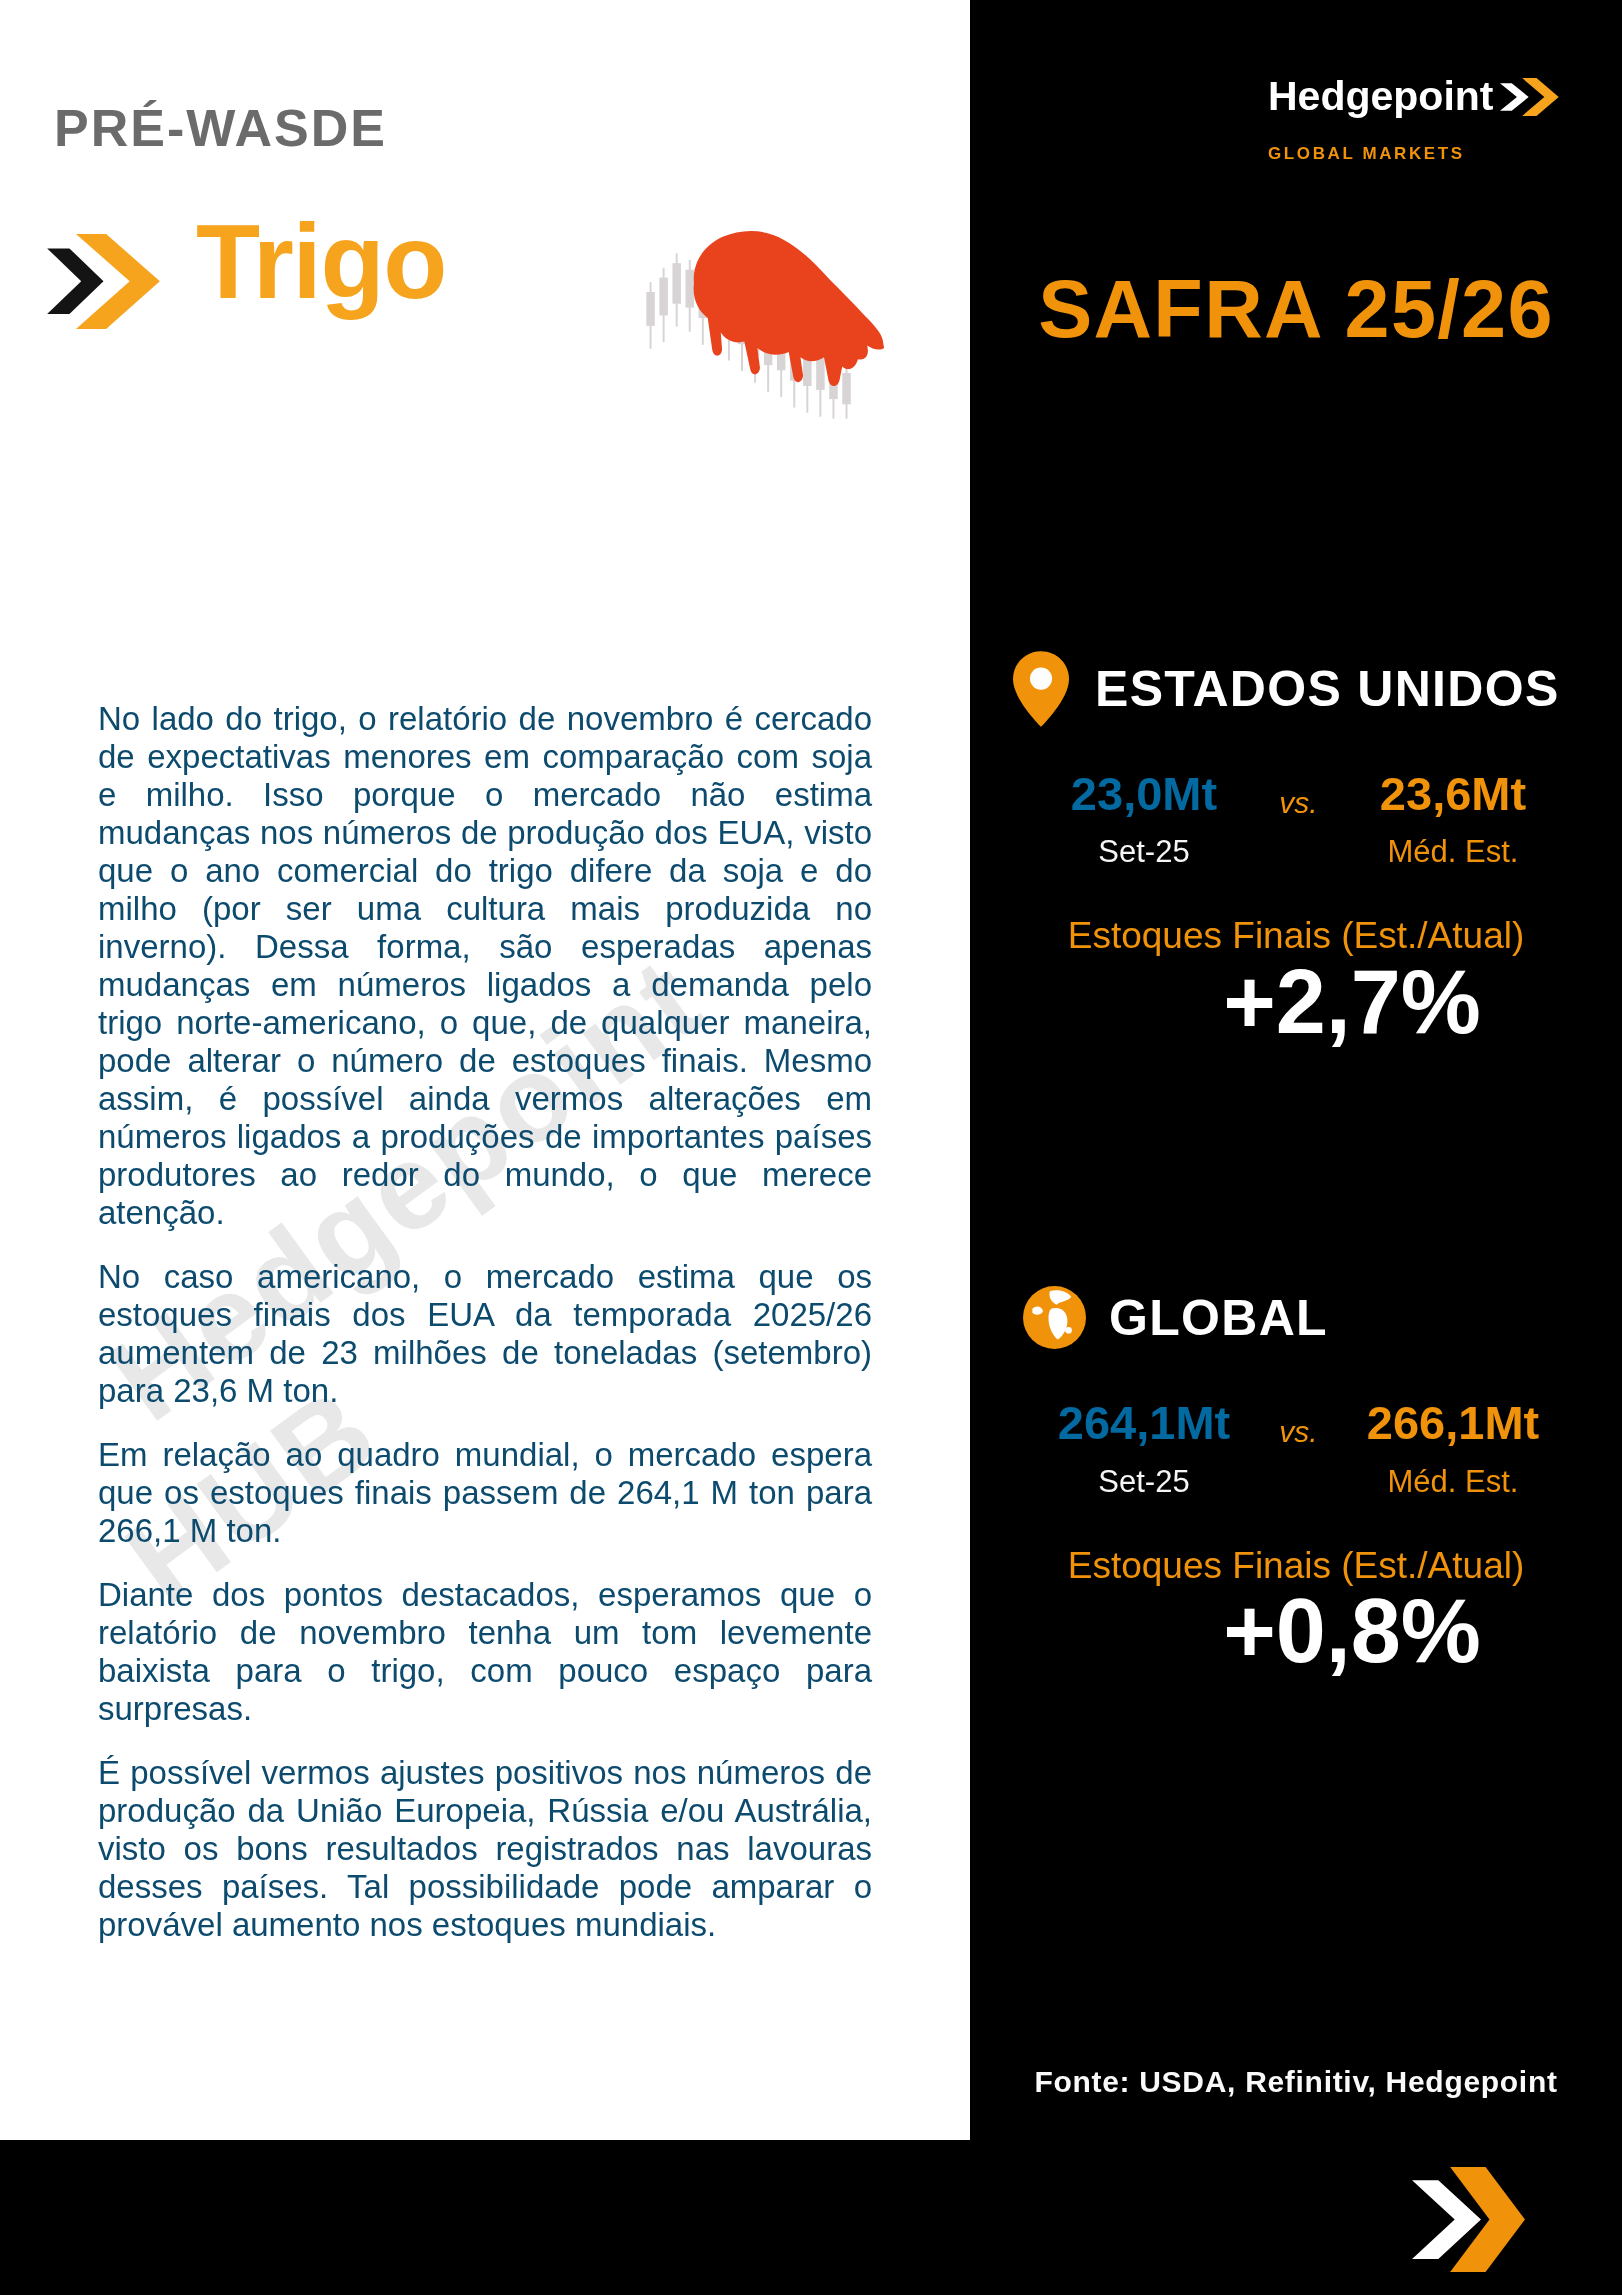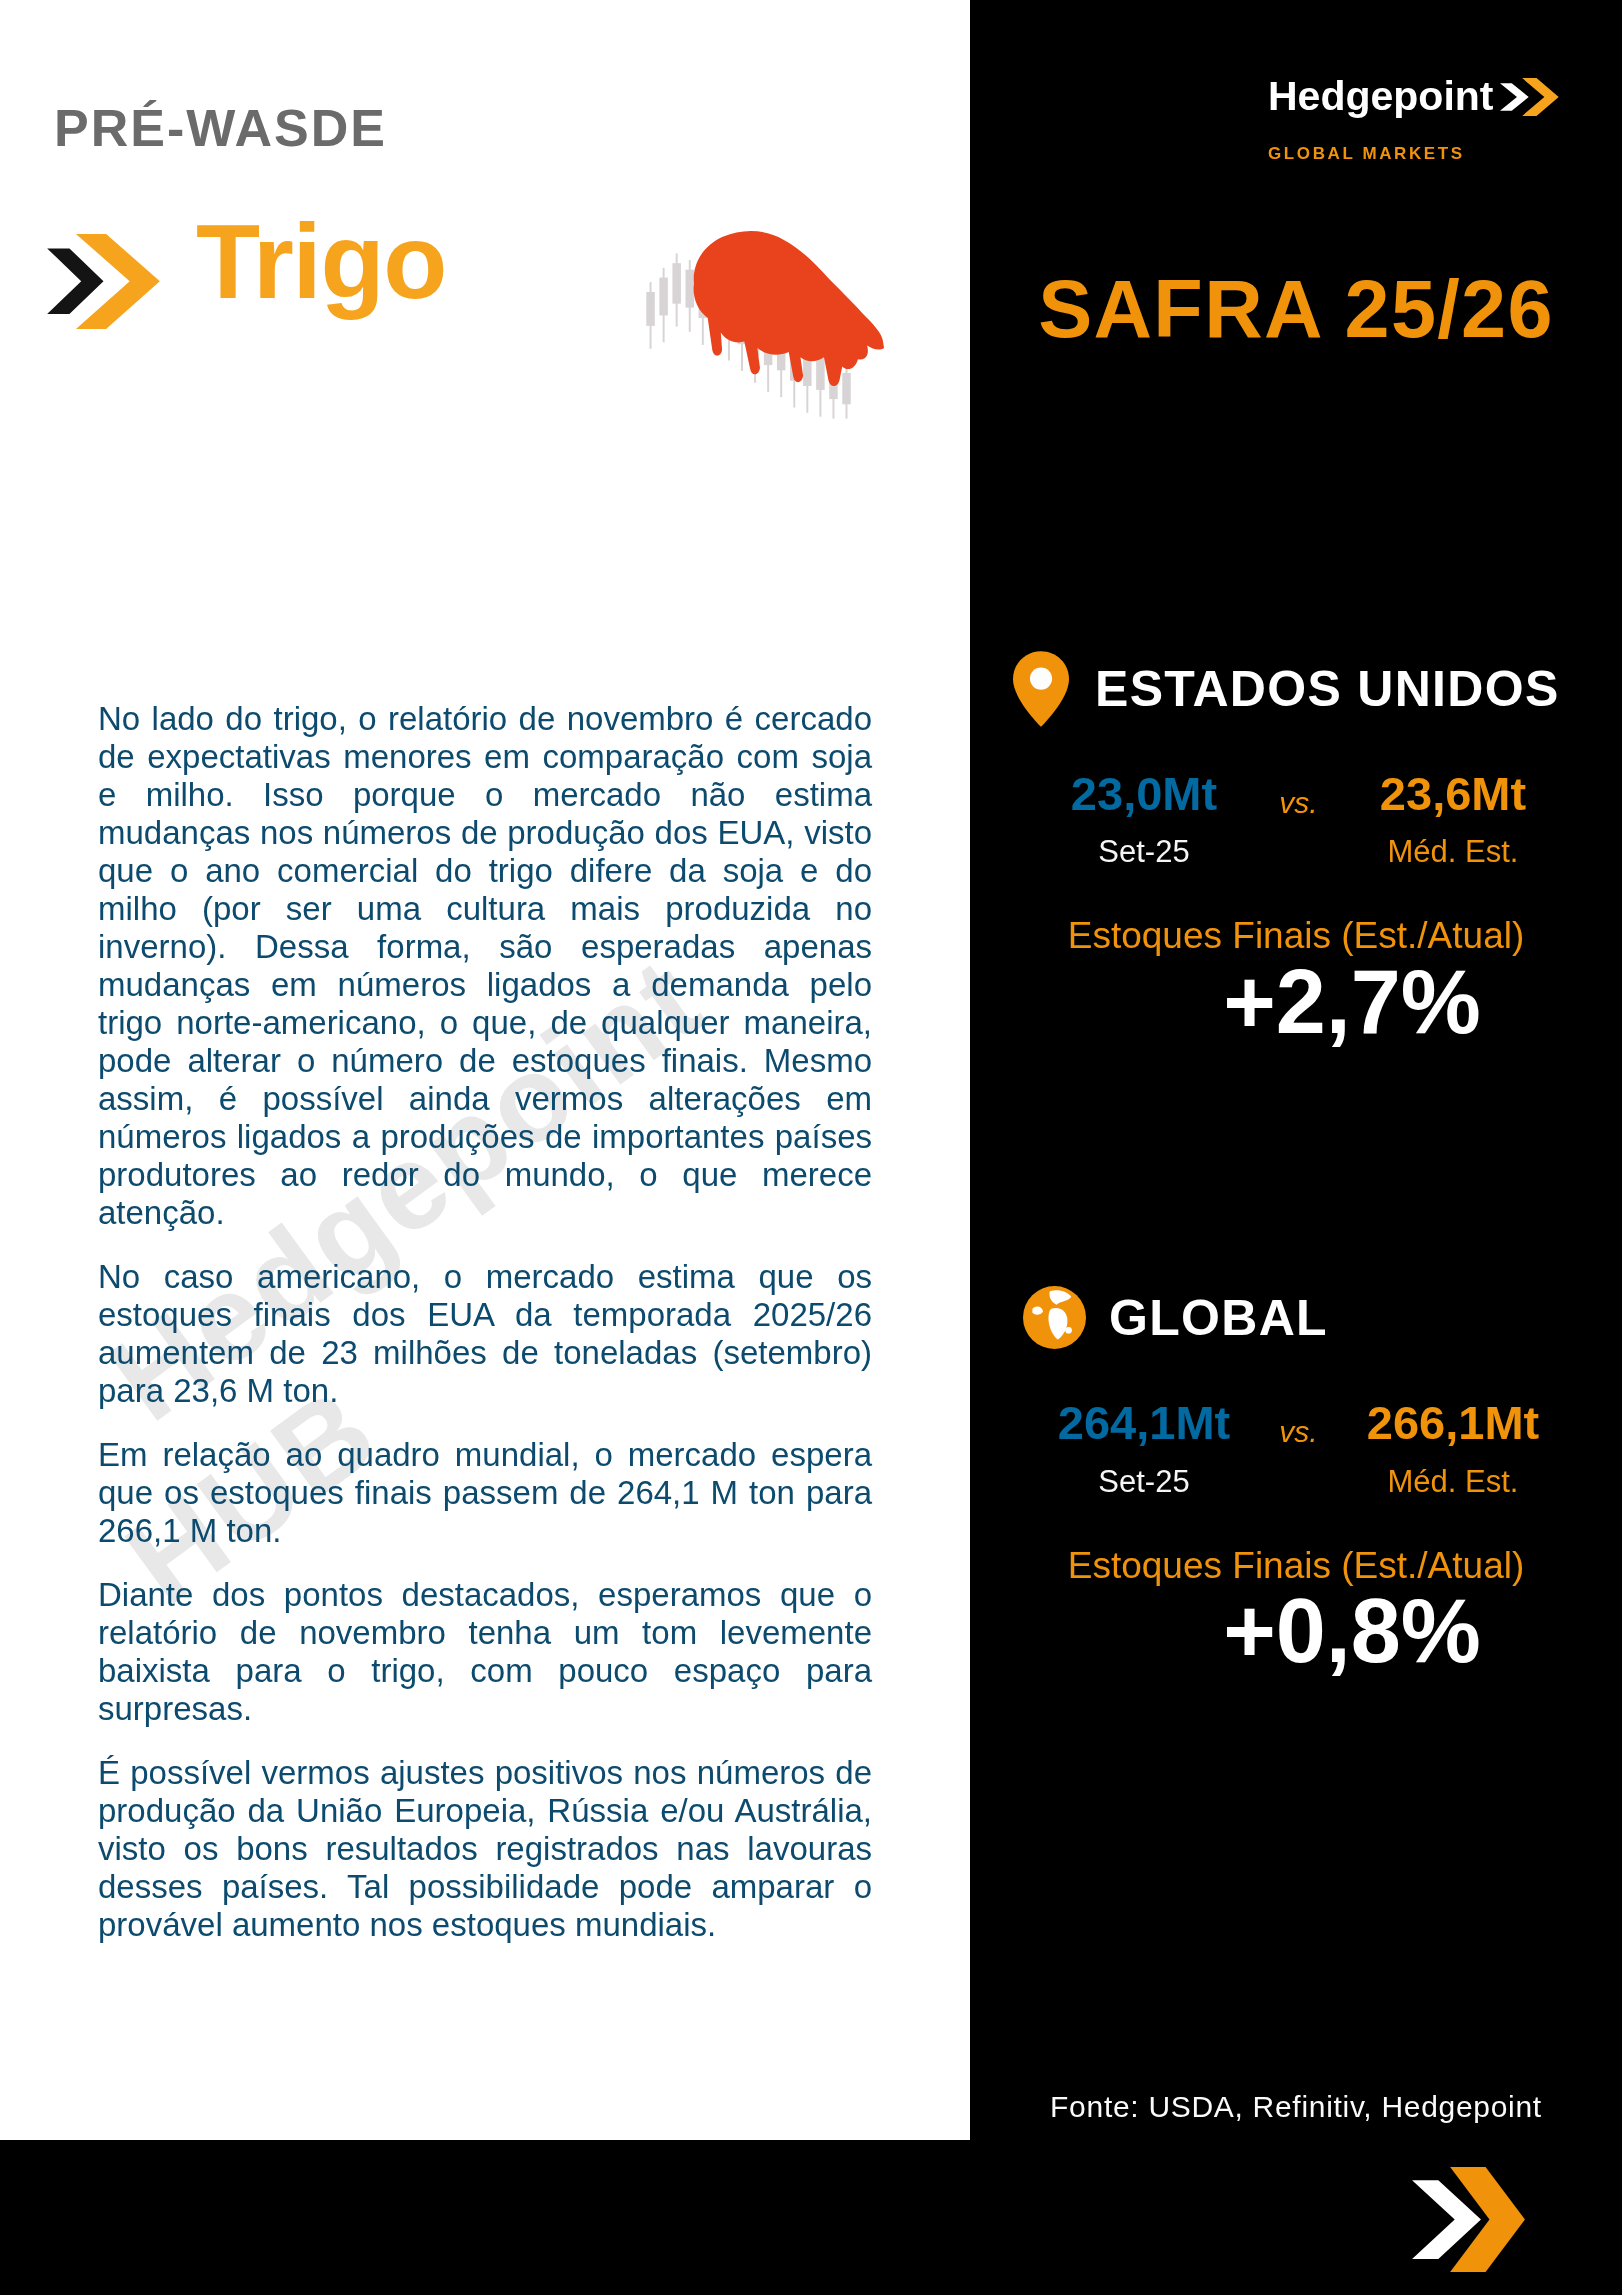--- a/index.html
+++ b/index.html
@@ -90,21 +90,21 @@
     position:absolute; left:970px; width:764px; text-align:center; z-index:2;
     font-size:90px; font-weight:800; color:#ffffff; line-height:1;
   }
   .us-values-top { top:770px; } .us-vs-top { top:788px; } .us-labels-top { top:836px; }
   .us-metric-label-top { top:915px; } .us-metric-value-top { top:957px; }
   .gl-values-top { top:1399px; } .gl-vs-top { top:1417px; } .gl-labels-top { top:1466px; }
   .gl-metric-label-top { top:1545px; } .gl-metric-value-top { top:1586px; }
   .source-line {
     position:absolute; left:970px; top:2065px; width:652px; z-index:2;
     text-align:center;
-    font-size:30px; font-weight:400; color:#fafafa; letter-spacing:0.7px;margin-top:25px;
+    font-size:30px; font-weight:700; color:#fafafa; letter-spacing:0.7px;
   }
   .footer-chevron { position:absolute; left:1412px; top:2167px; z-index:2; }
 </style>
 </head>
 <body>
 
 <div class="white-panel">
 
   <div class="watermark wm1">Hedgepoint</div>
   <div class="watermark wm2">HUB</div>

